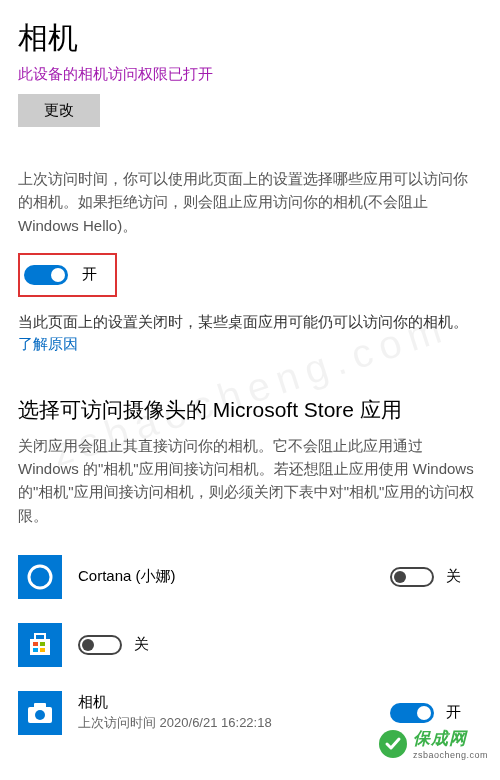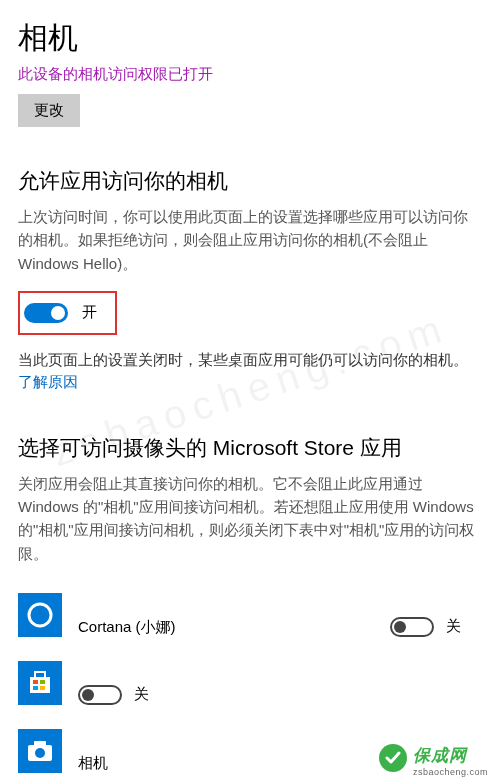--- a/index.html
+++ b/index.html
@@ -23,21 +23,21 @@
   .status-line {
     font-size: 15px;
     color: #a21caf;
     margin-bottom: 10px;
   }
   .change-btn {
     display: inline-block;
     background: #cccccc;
     color: #000;
     font-size: 15px;
-    padding: 7px 16px;
+    padding: 7px 26px;
     border: none;
     cursor: pointer;
     margin-bottom: 40px;
   }
   h2.section-title {
     font-size: 21px;
     font-weight: 400;
     margin-bottom: 10px;
   }
   .section-desc {
@@ -105,21 +105,21 @@
     cursor: pointer;
   }
   .section2 {
     margin-top: 10px;
   }
   .app-list {
     margin-top: 14px;
   }
   .app-row {
     display: flex;
-    align-items: flex-end;
+    align-items: center;
     padding: 12px 0;
     gap: 16px;
   }
   .app-icon {
     width: 44px;
     height: 44px;
     display: flex;
     align-items: center;
     justify-content: center;
     flex-shrink: 0;
@@ -140,22 +140,23 @@
   .app-toggle-wrap {
     display: flex;
     align-items: center;
     gap: 12px;
     width: 92px;
     justify-content: flex-start;
   }
   .watermark {
     position: absolute;
     right: 6px;
-    bottom: 1px;
-    display: flex;
+    bottom: 18px;
+    display: flex;
+    align-items: center;
     gap: 6px;
     background: #fff;
     padding: 2px 6px;
   }
   .watermark-circle {
     width: 28px; height: 28px;
     border-radius: 50%;
     background: #3cb14a;
     display: flex;
     align-items: center;
@@ -188,21 +189,20 @@
 <body>
 
 <div class="diag-watermark">zsbaocheng.com</div>
 
 <div class="page">
 
   <h1 class="page-title">相机</h1>
   <div class="status-line">此设备的相机访问权限已打开</div>
   <button class="change-btn">更改</button>
 
-  <h2 class="section-title">允许应用访问你的相机</h2>
   <div class="section-desc">上次访问时间，你可以使用此页面上的设置选择哪些应用可以访问你的相机。如果拒绝访问，则会阻止应用访问你的相机(不会阻止 Windows Hello)。</div>
 
   <div class="highlight-box">
     <div class="main-toggle-row">
       <div class="toggle on-blue"></div>
       <span class="toggle-label">开</span>
     </div>
   </div>
 
   <div class="note-line">
@@ -254,20 +254,21 @@
         <div class="app-icon">
           <svg width="44" height="44" viewBox="0 0 44 44">
               <rect width="44" height="44" fill="#0078d4"></rect>
               <rect x="10" y="16" width="24" height="16" rx="2" fill="#fff"></rect>
               <rect x="16" y="12" width="12" height="5" rx="1" fill="#fff"></rect>
               <circle cx="22" cy="24" r="5" fill="#0078d4"></circle>
             </svg>
         </div>
         <div class="app-info">
           <div class="app-name">相机</div>
+          <div class="app-sub">上次访问时间 2020/6/21 16:22:18</div>
         </div>
         <div class="app-toggle-wrap">
           <div class="toggle on-blue"></div>
           <span class="toggle-label">开</span>
         </div>
       </div>
 
     </div>
   </div>
 </div>

